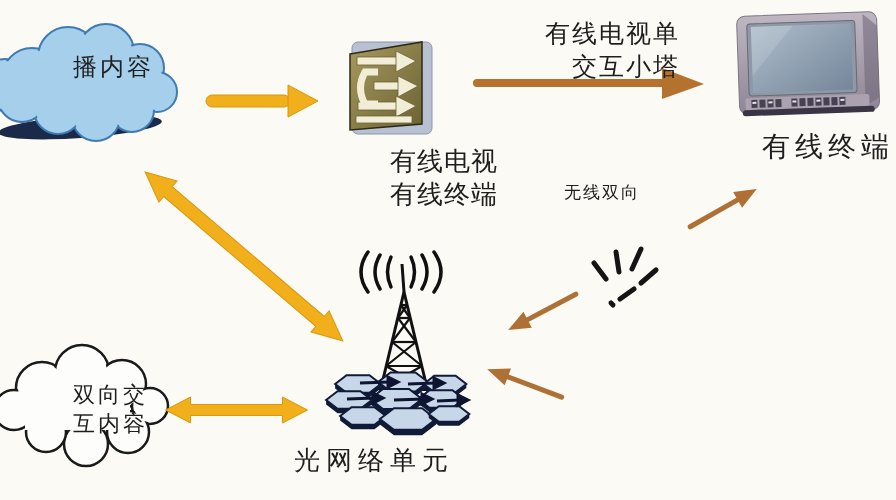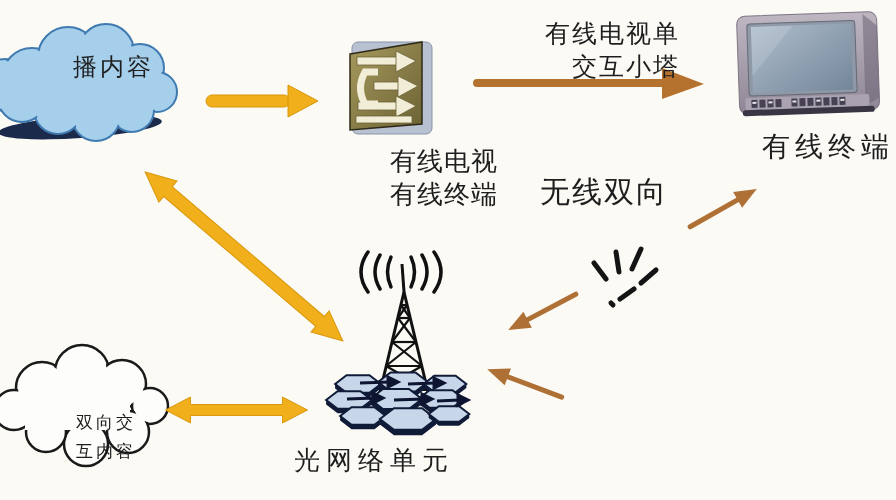--- a/index.html
+++ b/index.html
@@ -15,23 +15,23 @@
     position:absolute;
     text-align:right;
     color:#1E1E1E;
     font-weight:400;
   }
   .label div{white-space:nowrap;}
   .lbl-broadcast-cloud{left:26px;top:52px;width:128px;font-size:24px;line-height:31px;letter-spacing:3px;}
   .lbl-onu{left:320px;top:145px;width:178px;font-size:26px;line-height:33px;letter-spacing:1px;}
   .lbl-cable-channel{left:498px;top:17px;width:182px;font-size:25px;line-height:33px;letter-spacing:2px;}
   .lbl-terminal{left:746px;top:128px;width:148px;font-size:28px;letter-spacing:5px;}
-  .lbl-wireless{left:518px;top:175px;width:150px;font-size:30px;line-height:34px;letter-spacing:2px;}
+  .lbl-wireless{left:490px;top:175px;width:150px;font-size:17px;line-height:34px;letter-spacing:2px;}
   .lbl-tower{left:294px;top:443px;width:148px;font-size:26px;letter-spacing:6px;}
-  .lbl-interactive-cloud{left:16px;top:380px;width:120px;font-size:17px;line-height:29px;letter-spacing:3px;margin-top:28px;}
+  .lbl-interactive-cloud{left:28px;top:380px;width:120px;font-size:22px;line-height:29px;letter-spacing:3px;}
 </style>
 </head>
 <body>
 
 <div id="stage">
 
   <svg id="art" width="896" height="500" viewBox="0 0 896 500">
     <defs>
       <linearGradient id="gradOnu" x1="0" y1="0" x2="1" y2="1">
         <stop offset="0" stop-color="#A79A5E"></stop>

